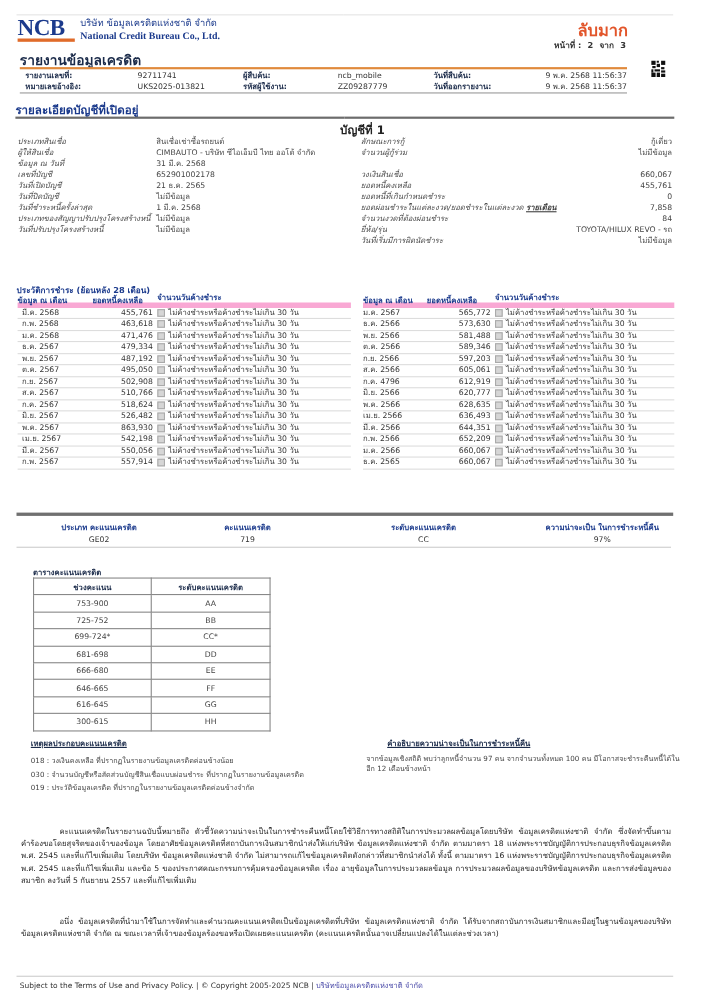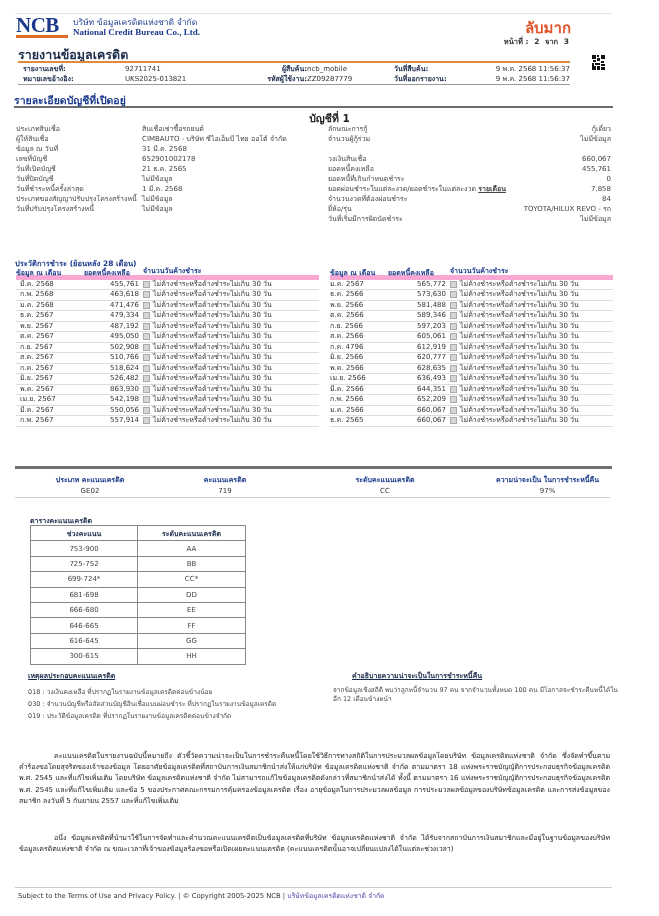--- a/index.html
+++ b/index.html
@@ -23,35 +23,35 @@
     .qr { position: absolute; left: 592px; top: 55px; width: 13px; height: 15px; }
 
     .report-title { position: absolute; left: 18px; top: 45px; font-size: 12.5px; font-weight: bold; color: #1b2b4a; }
     .title-rule { position: absolute; left: 18px; top: 61px; width: 552px; height: 2px; background: #e08a3c; }
 
     .meta { position: absolute; left: 18px; top: 64px; width: 552px; border-bottom: 1.5px solid #999; }
     .meta-row { display: flex; height: 10px; line-height: 10px; font-size: 7px; }
     .meta-row .lbl { font-weight: bold; color: #1b2b4a; }
     .m1 { width: 107px; padding-left: 5px; }
     .m2 { width: 96px; }
-    .m3 { width: 86px; text-align: right; }
+    .m3 { width: 86px; }
     .m4 { width: 87px; }
     .m5 { width: 88px; }
     .m6 { width: 88px; text-align: right; }
 
     .section-title { position: absolute; left: 14px; top: 92px; font-size: 10.5px; font-weight: bold; color: #1b3a8c; }
     .section-rule { position: absolute; left: 14px; top: 106px; width: 299px; height: 2px; background: #6c6c6c; }
     .section-rule2 { position: absolute; left: 313px; top: 106px; width: 300px; height: 2px; background: #6c6c6c; }
 
     .acct-title { position: absolute; left: 0; width: 659px; top: 110px; text-align: center; font-size: 10.5px; font-weight: bold; color: #222; }
 
     .acct-left { position: absolute; left: 16px; top: 124px; width: 310px; }
     .acct-right { position: absolute; left: 328px; top: 124px; width: 283px; }
     .kv { display: flex; font-size: 7px; line-height: 10px; color: #444; }
-    .kv .k { width: 126px; }
+    .kv .k { width: 126px; font-style: italic; }
     .kv .v { width: 180px; }
     .acct-right .kv { justify-content: space-between; }
     .acct-right .kv .k { width: auto; }
     .acct-right .kv .v { width: auto; text-align: right; }
     .ul { text-decoration: underline; font-weight: bold; }
 
     .hist-title { position: absolute; left: 15px; top: 257px; font-size: 7.5px; font-weight: bold; color: #1b3a8c; }
     .hist { position: absolute; top: 269px; width: 303px; }
     .hist.left { left: 16px; }
     .hist.right { left: 330px; width: 283px; }

